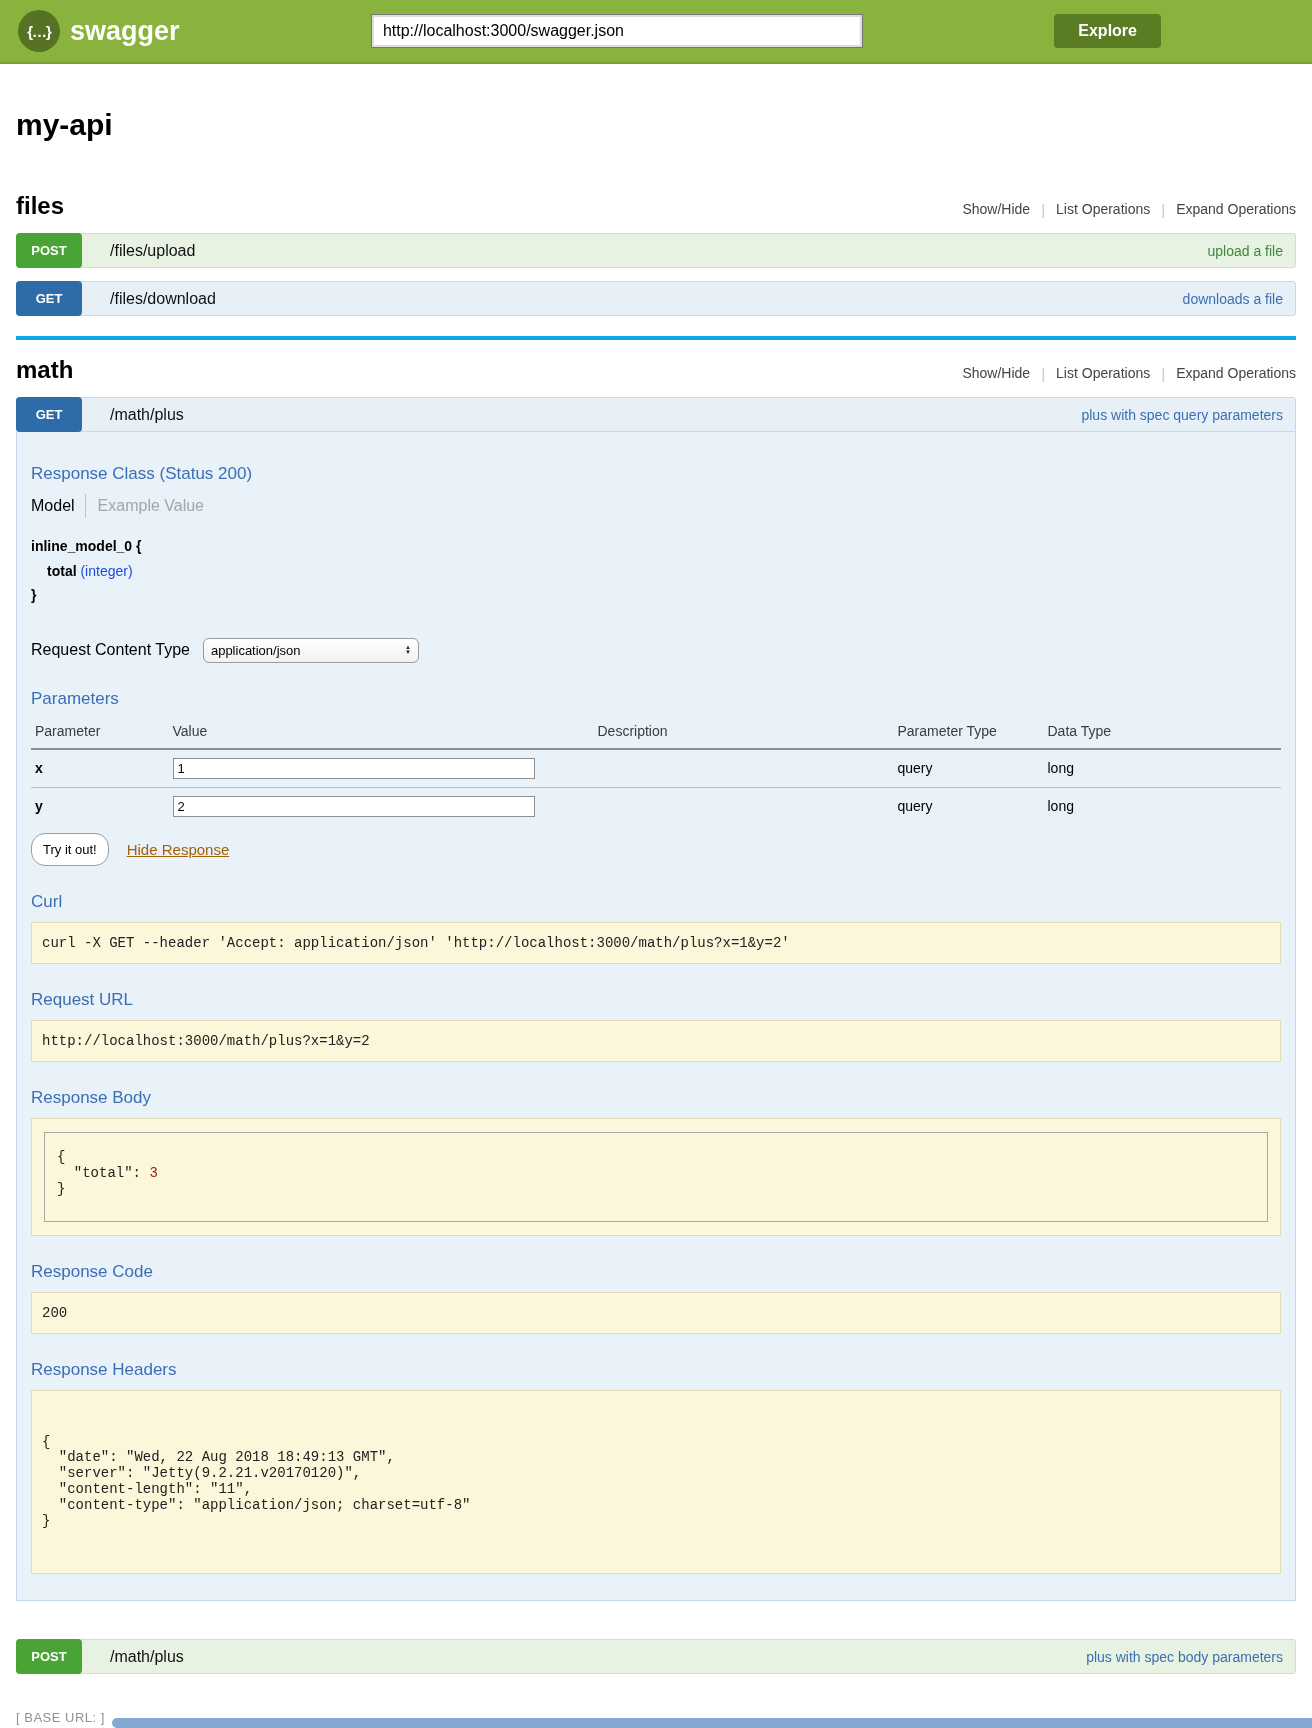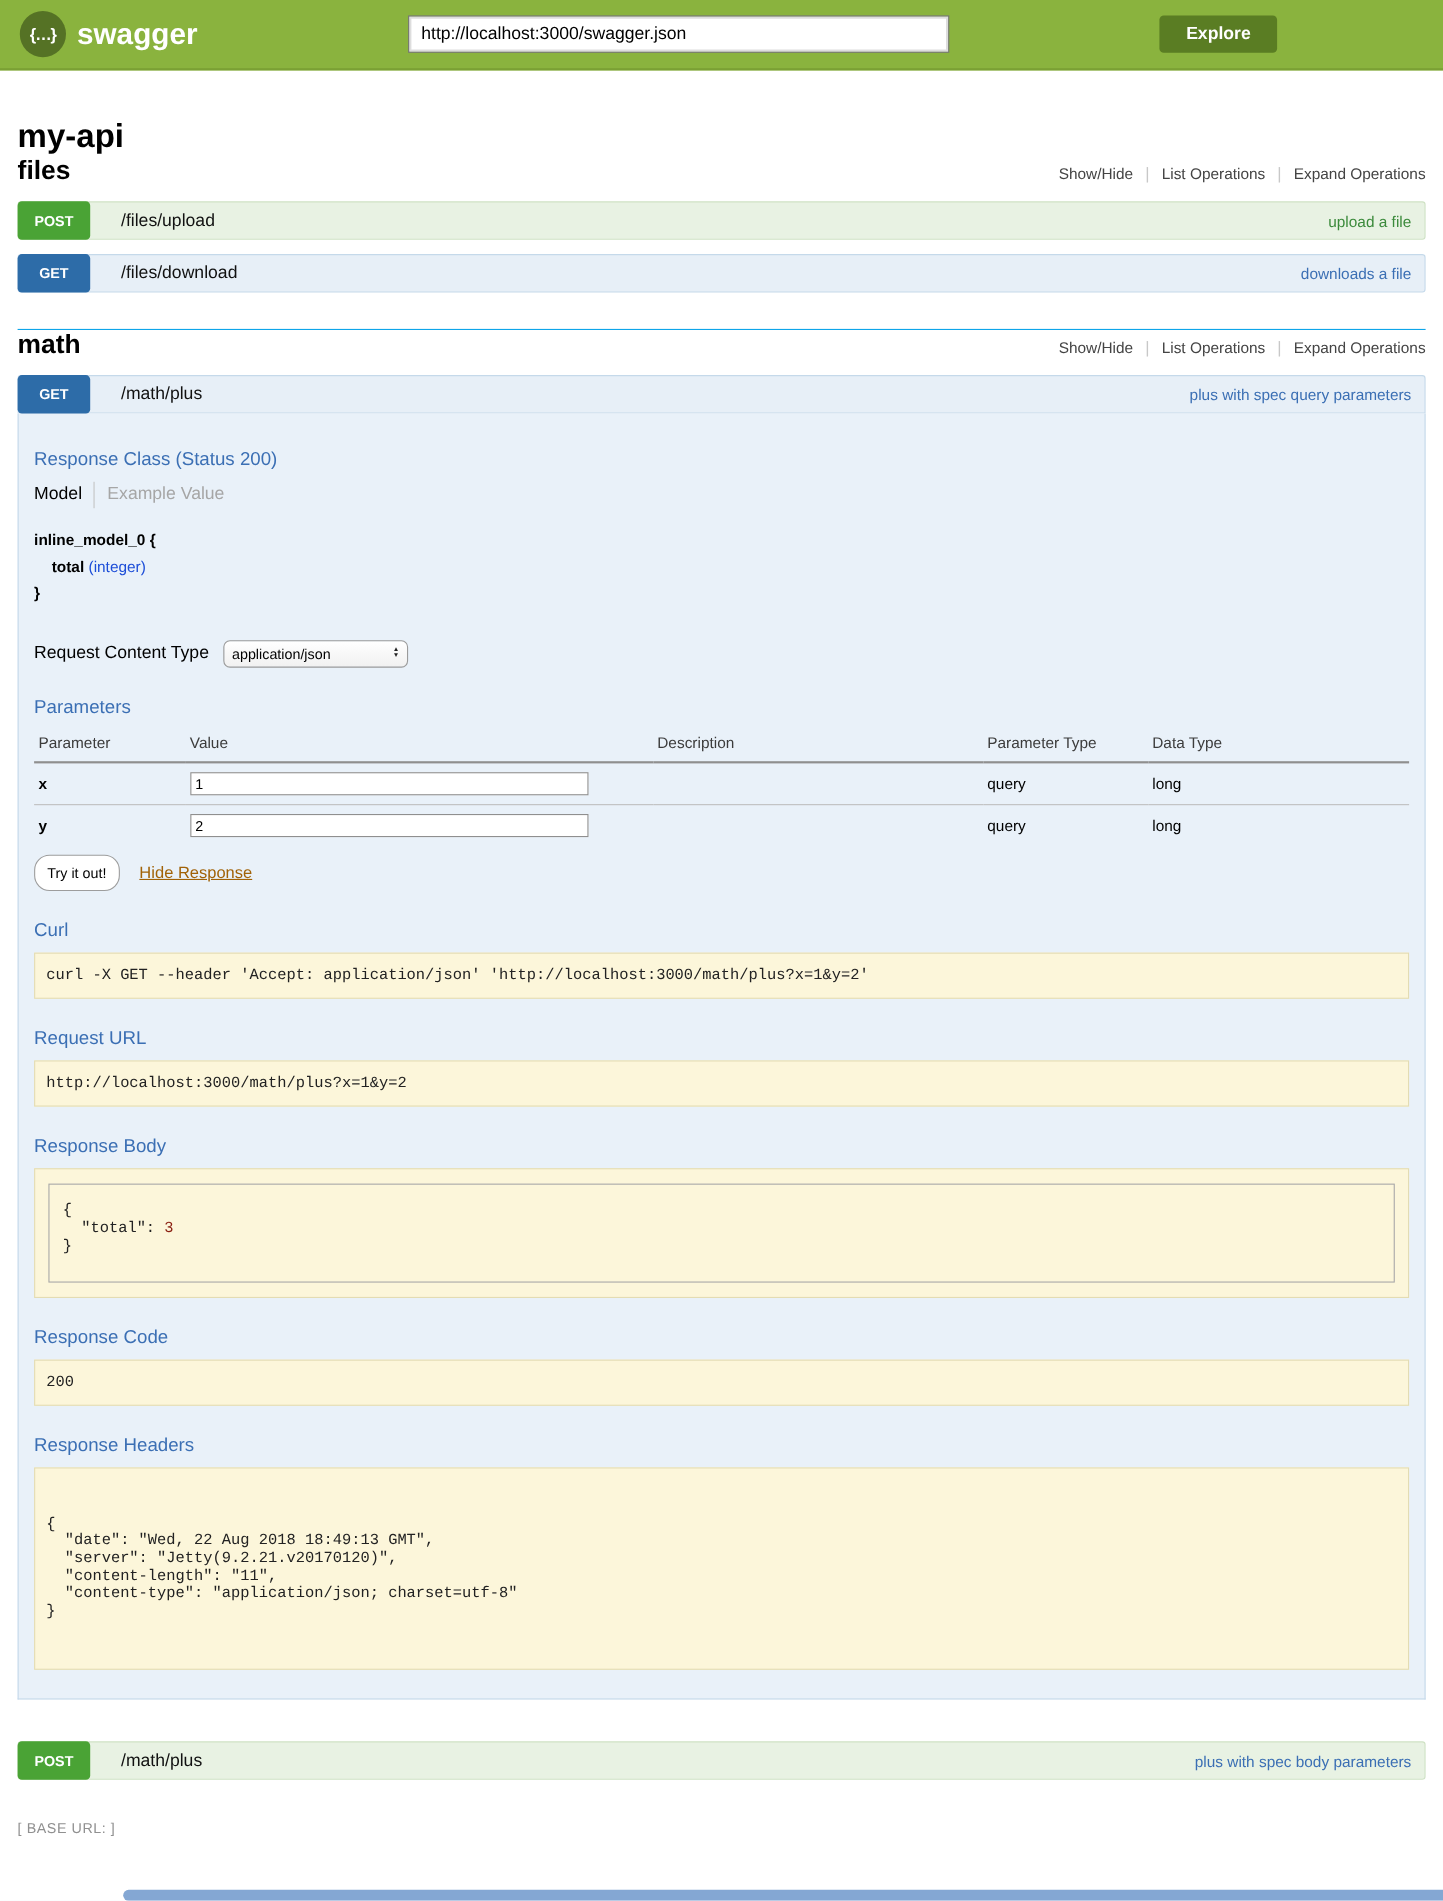--- a/index.html
+++ b/index.html
@@ -28,22 +28,22 @@
   .explore-btn {
     background:#5a7d23; color:#fff; border:none; border-radius:4px;
     font-weight:bold; font-size:16px; padding:8px 24px; margin-right:133px; cursor:pointer;
     font-family:"Liberation Sans",sans-serif;
   }
 
   .container { margin:0 16px; }
   .api-title { font-size:30px; font-weight:bold; margin:44px 0 0 0; }
 
   
-  .section { }
-  .section.bordered { border-top:1px solid #0ea5e9; margin-top:33px; }
+  .section { margin-top:50px; }
+  .section.bordered { border-top:4px solid #0ea5e9; margin-top:20px; padding-top:16px; }
   .section-head { display:flex; align-items:baseline; }
   .section-title { font-size:24px; font-weight:bold; margin:0; }
   .section-controls { margin-left:auto; display:flex; align-items:center; font-size:14px; }
   .section-controls a { color:#444; text-decoration:none; cursor:pointer; }
   .vsep { color:#c8c8c8; margin:0 11px; font-size:15px; }
 
   
   .op-row {
     display:flex; align-items:center; height:35px; border-radius:3px; margin-top:13px;
   }
@@ -78,21 +78,21 @@
   .model-sig { font-size:14px; line-height:1.75; }
   .model-name { font-weight:bold; }
   .model-prop-line { margin-left:16px; }
   .model-prop { font-weight:bold; }
   .model-type { color:#1d4ed8; }
   .model-close { font-weight:bold; }
 
   .rct-row { display:flex; align-items:center; margin-top:30px; }
   .rct-label { font-size:16px; }
   .select {
-    margin-left:13px; width:168px; display:flex; align-items:center;
+    margin-left:13px; width:216px; display:flex; align-items:center;
     border:1px solid #9b9b9b; border-radius:6px; background:linear-gradient(#ffffff,#f1f1f1);
     padding:4px 7px; font-size:13px; cursor:pointer;
   }
   .select-arrows { margin-left:auto; display:flex; flex-direction:column; font-size:6px; line-height:5px; color:#222; }
 
   
   table.params { width:100%; border-collapse:collapse; margin-top:4px; }
   .params th {
     text-align:left; font-weight:normal; color:#3c3c3c; font-size:14px;
     padding:4px 0 9px 4px; border-bottom:2px solid #8f8f8f;

